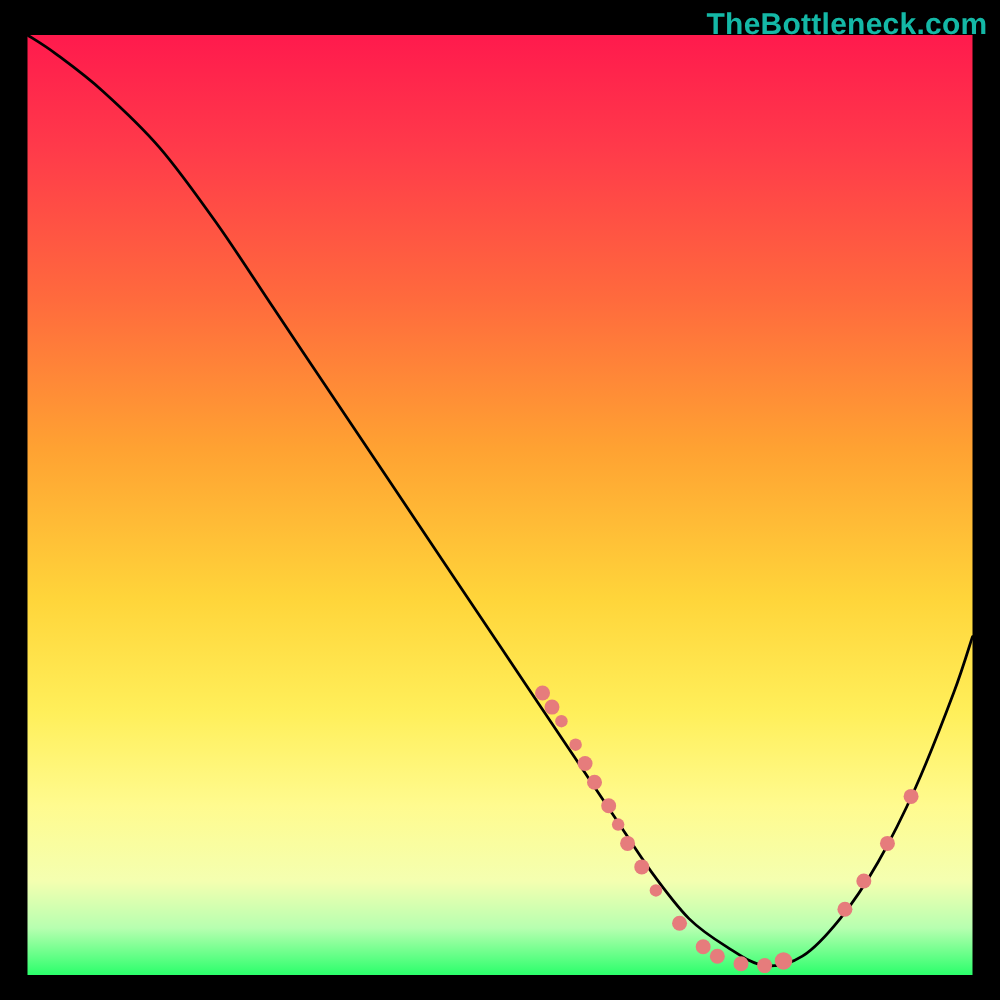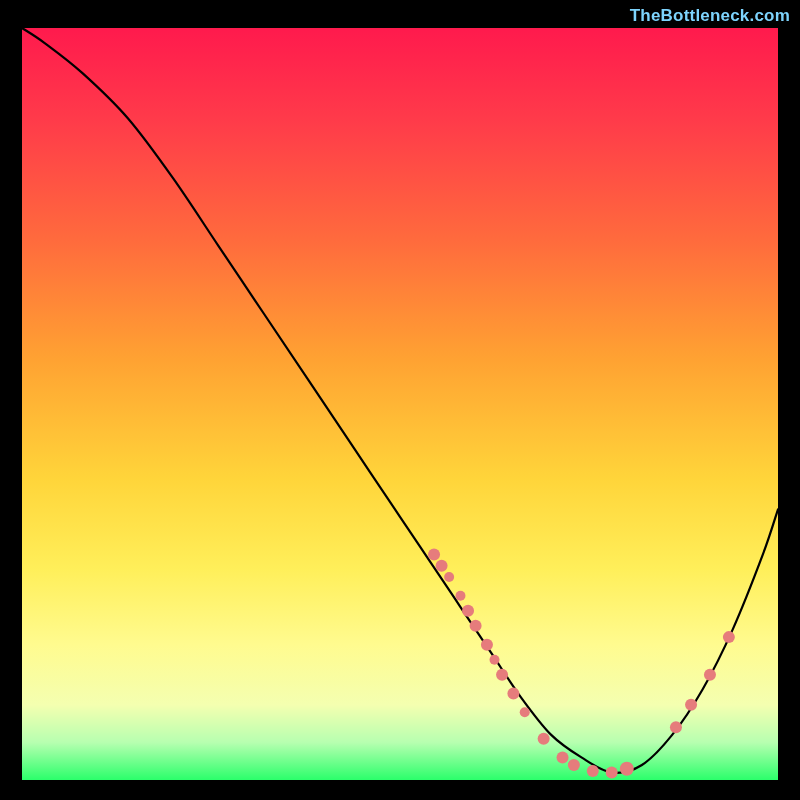--- a/index.html
+++ b/index.html
@@ -14,22 +14,22 @@
   .frame {
     position: relative;
     width: 800px;
     height: 800px;
     background: #000;
   }
   .attribution {
     position: absolute;
     top: 6px;
     right: 10px;
-    color: #7dd3fc;
-    font-size: 17px;
+    color: #14b8a6;
+    font-size: 24px;
     font-weight: bold;
     letter-spacing: 0.2px;
     user-select: none;
   }
   .plot {
     position: absolute;
     left: 22px;
     top: 28px;
     width: 756px;
     height: 752px;

